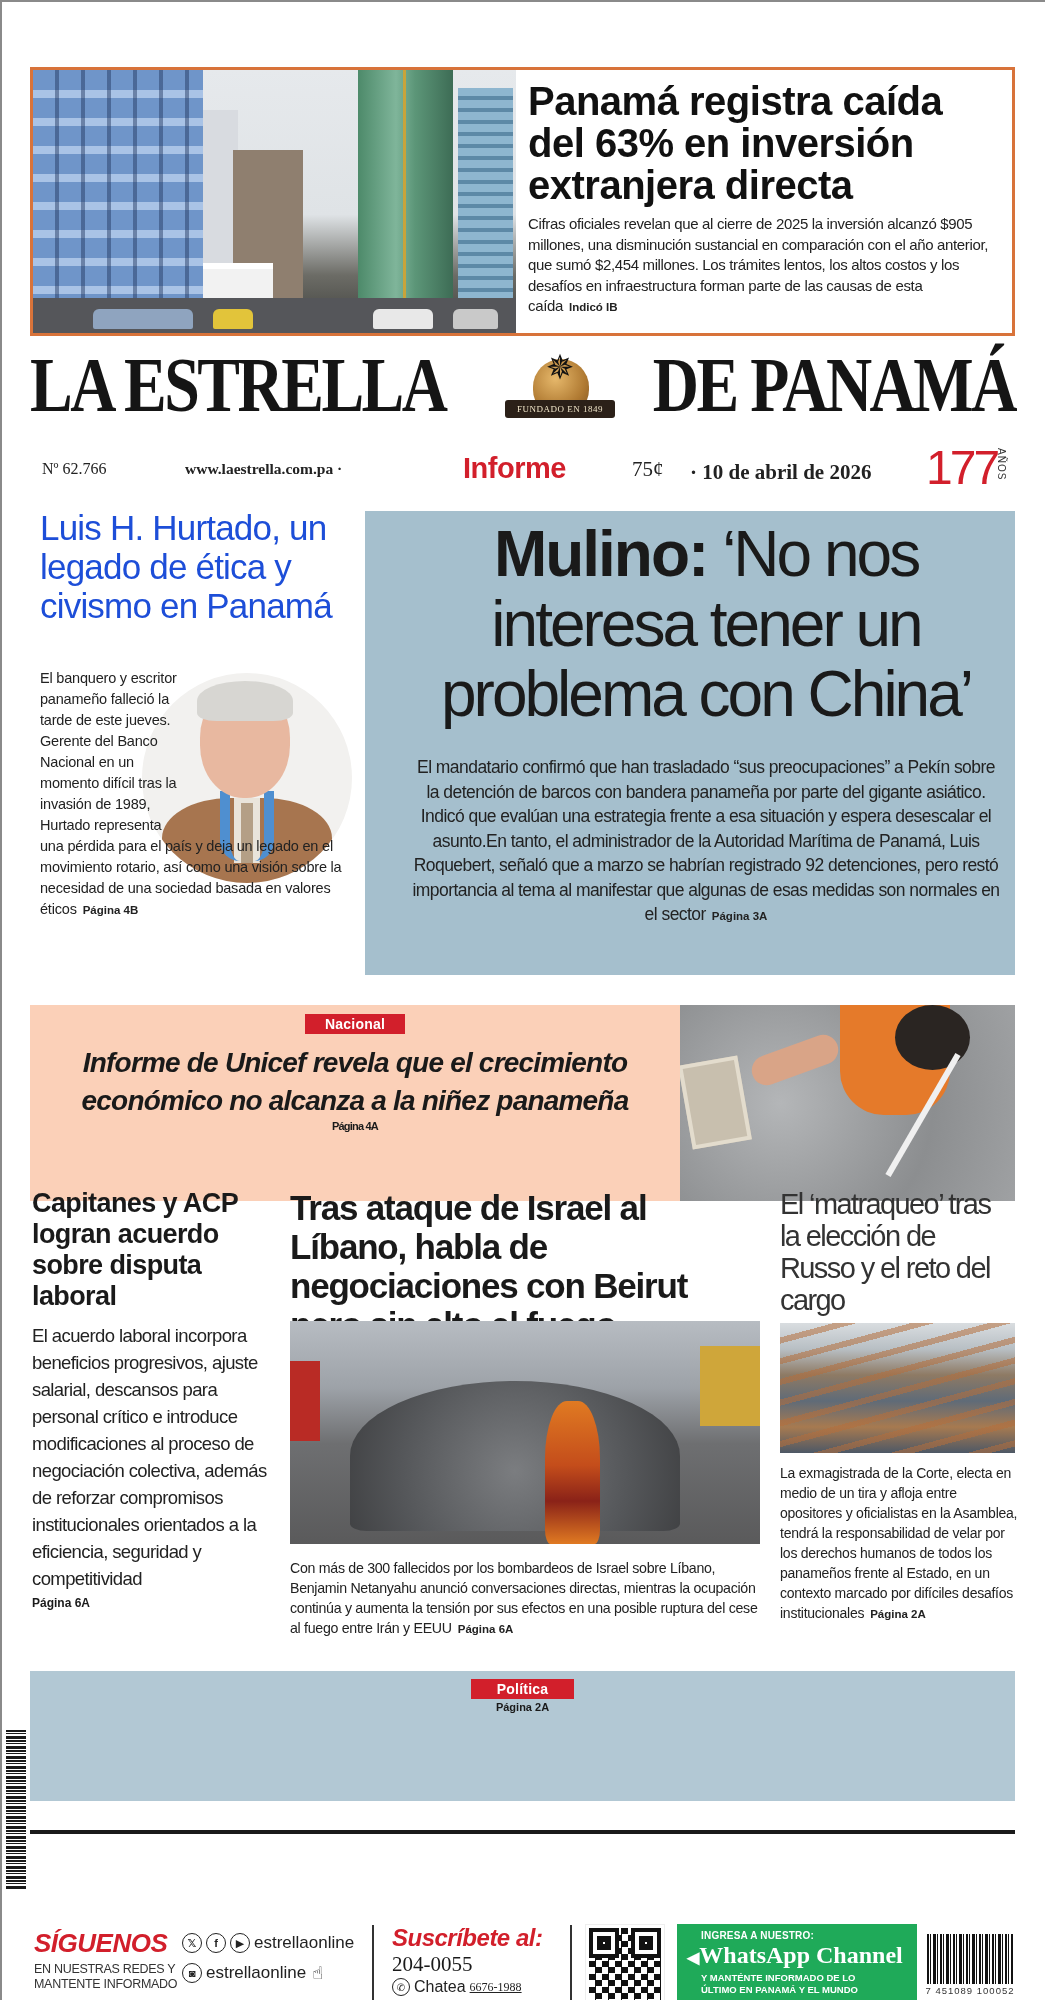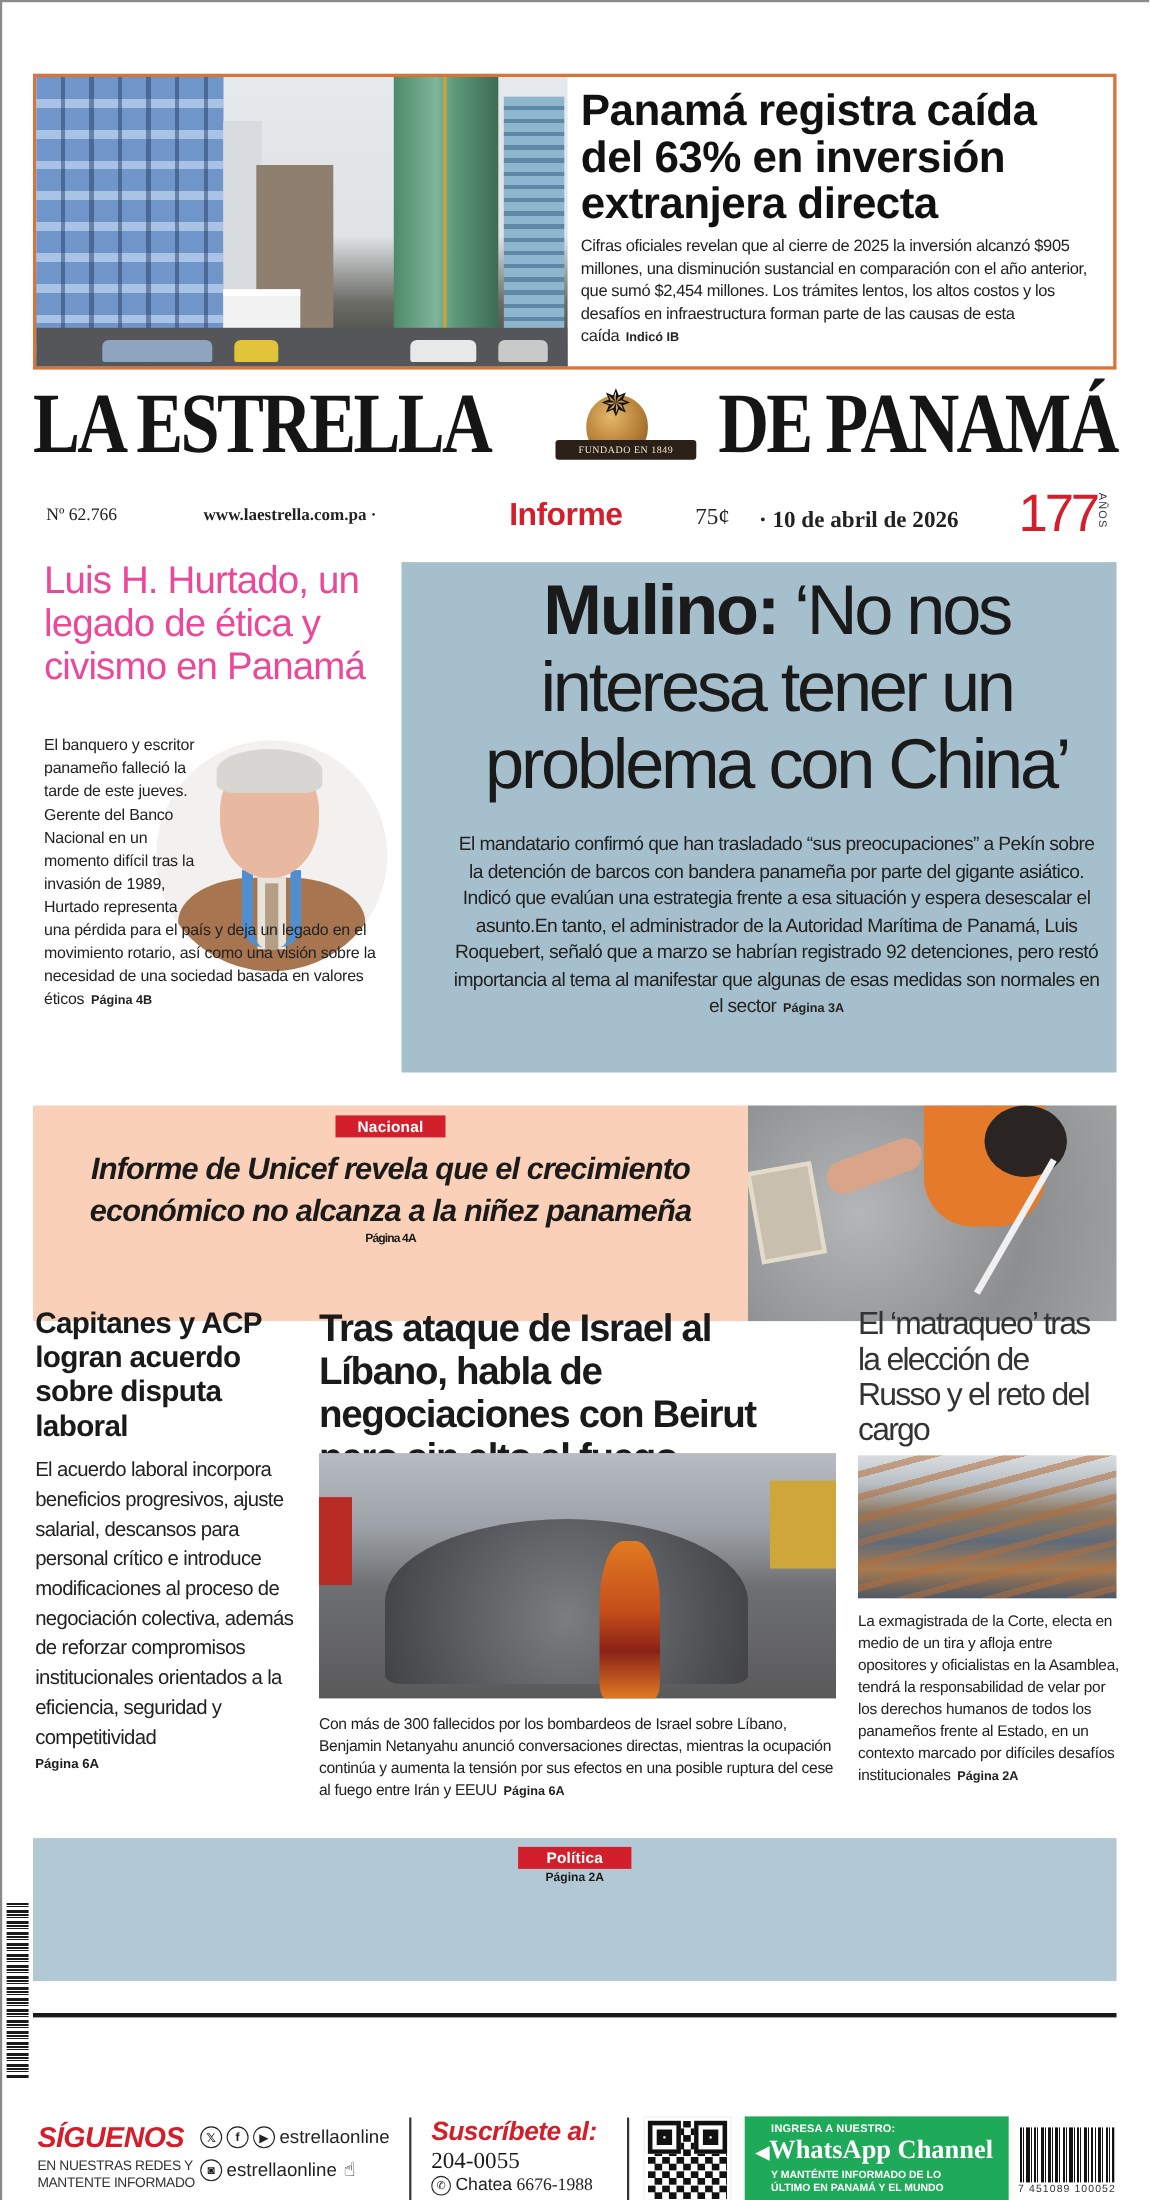--- a/index.html
+++ b/index.html
@@ -38,37 +38,37 @@
   
   .masthead { position: absolute; left: 30px; top: 345px; width: 985px; height: 80px; display: flex; align-items: center; justify-content: space-between; }
   .mast-word { font-family: "Liberation Serif", "DejaVu Serif", serif; font-weight: bold; font-size: 78px; line-height: 80px; color: #151515; letter-spacing: -3px; transform: scaleX(0.82); transform-origin: left center; white-space: nowrap; }
   .mast-word.right { transform-origin: right center; }
   .mast-left { width: 500px; }
   .mast-right { width: 500px; text-align: right; }
   .emblem { position: absolute; left: 475px; top: 0; width: 110px; height: 80px; }
   .emblem-shield { position: absolute; left: 28px; top: 14px; width: 56px; height: 56px; border-radius: 50% 50% 45% 45%;
     background: radial-gradient(circle at 40% 35%, #e6b86b, #b07a32 60%, #7a5020); }
   .emblem-star { position: absolute; left: 40px; top: 0; width: 30px; height: 50px; color: #111; font-size: 34px; line-height: 44px; text-align: center; }
-  .emblem-ribbon { position: absolute; left: 0; top: 55px; width: 128px; height: 18px; background: #2b2018; border-radius: 3px;
+  .emblem-ribbon { position: absolute; left: 0; top: 55px; width: 110px; height: 18px; background: #2b2018; border-radius: 3px;
     color: #efe4c8; font-family: "Liberation Serif", serif; font-size: 9px; line-height: 18px; text-align: center; letter-spacing: .5px; }
 
   
   .dateline { position: absolute; left: 30px; top: 448px; width: 985px; height: 40px; }
   .dl { position: absolute; top: 12px; font-family: "Liberation Serif", serif; font-size: 16px; color: #222; }
   .dl-num { left: 12px; }
   .dl-web { left: 155px; font-weight: bold; font-size: 15.5px; }
   .dl-day { left: 433px; top: 4px; font-family: "Liberation Sans", sans-serif; font-weight: bold; font-size: 29px; color: #d21f2b; letter-spacing: -0.5px; }
   .dl-price { left: 602px; font-size: 21px; top: 9px; }
   .dl-date { left: 660px; font-weight: bold; font-size: 21px; }
   .dl-years { left: 896px; top: -4px; font-size: 48px; color: #d21f2b; font-family: "Liberation Sans", sans-serif; letter-spacing: -3px; line-height: 48px; }
   .dl-anos { position: absolute; left: 966px; top: 0; font-size: 10px; color: #333; writing-mode: vertical-rl; letter-spacing: 1px; }
 
   
   .hurtado { position: absolute; left: 40px; top: 508px; width: 315px; height: 460px; }
-  .hurtado-title { font-size: 35px; line-height: 39px; font-weight: normal; color: #ec4899; letter-spacing: -0.8px; }
+  .hurtado-title { font-size: 35px; line-height: 39px; font-weight: normal; color: #1d4ed8; letter-spacing: -0.8px; }
   .hurtado-portrait { position: absolute; left: 102px; top: 165px; width: 210px; height: 210px; border-radius: 50%; background: #f2f1ef; overflow: hidden; }
   .hp-head { position: absolute; left: 58px; top: 15px; width: 90px; height: 110px; border-radius: 45% 45% 48% 48%; background: #e8b8a0; }
   .hp-hair { position: absolute; left: 55px; top: 8px; width: 96px; height: 40px; border-radius: 50% 50% 20% 20%; background: #d7d6d2; }
   .hp-body { position: absolute; left: 20px; top: 125px; width: 170px; height: 100px; border-radius: 40% 40% 0 0; background: #a7754f; }
   .hp-ribbon { position: absolute; left: 78px; top: 118px; width: 54px; height: 70px; border-left: 10px solid #4f8fd0; border-right: 10px solid #4f8fd0; border-radius: 0 0 20px 20px; }
   .hp-shirt { position: absolute; left: 92px; top: 125px; width: 26px; height: 65px; background: #e9e4db; }
   .hp-tie { position: absolute; left: 99px; top: 130px; width: 12px; height: 60px; background: #b49f86; }
   .hurtado-body { position: absolute; left: 0; top: 160px; width: 310px; font-size: 14.5px; line-height: 21px; color: #222; letter-spacing: -0.2px; }
   .hurtado-body .narrow { width: 140px; display: block; }
 
@@ -130,21 +130,21 @@
   .siguenos { position: absolute; left: 4px; top: 8px; font-size: 26px; font-weight: bold; font-style: italic; color: #d21f2b; letter-spacing: -0.5px; }
   .sig-sub { position: absolute; left: 4px; top: 42px; font-size: 12.5px; line-height: 15px; color: #333; letter-spacing: -0.3px; }
   .social-row { position: absolute; left: 152px; top: 13px; display: flex; align-items: center; gap: 4px; font-size: 17px; color: #222; }
   .social-row.r2 { top: 42px; }
   .soc-icon { width: 20px; height: 20px; border: 1.5px solid #222; border-radius: 50%; display: inline-flex; align-items: center; justify-content: center; font-size: 11px; font-weight: bold; color: #222; }
   .pointer { font-size: 18px; margin-left: 2px; }
   .vsep { position: absolute; top: 5px; width: 1.5px; height: 80px; background: #333; }
   .suscribete { position: absolute; left: 362px; top: 4px; font-size: 24px; font-weight: bold; font-style: italic; color: #d21f2b; letter-spacing: -0.5px; }
   .sus-phone { position: absolute; left: 362px; top: 32px; font-family: "Liberation Serif", serif; font-size: 21px; color: #1a1a1a; }
   .sus-chat { position: absolute; left: 362px; top: 58px; font-size: 16px; color: #222; display: flex; align-items: center; gap: 4px; }
-  .sus-chat .num { font-family: "Liberation Serif", serif; font-size: 16px; }
+  .sus-chat .num { font-family: "Liberation Serif", serif; font-size: 12px; text-decoration: underline; }
   .wa-icon { width: 18px; height: 18px; border: 1.5px solid #222; border-radius: 50%; display: inline-flex; align-items: center; justify-content: center; font-size: 10px; }
   .qr { position: absolute; left: 556px; top: 5px; width: 78px; height: 78px; background:
     repeating-conic-gradient(#111 0 25%, #fff 0 50%) 0 0/13px 13px; border: 3px solid #fff; outline: 1px solid #eee; }
   .qr::before, .qr::after { content:""; position:absolute; width: 22px; height: 22px; border: 4px solid #111; background: #fff; box-shadow: inset 0 0 0 4px #fff, inset 0 0 0 10px #111; }
   .qr::before { left: 0; top: 0; }
   .qr::after { right: 0; top: 0; }
   .wa-channel { position: absolute; left: 647px; top: 4px; width: 240px; height: 82px; background: #1faa59; color: #fff; padding: 6px 8px 0 24px; }
   .wa-small { font-size: 10px; font-weight: bold; letter-spacing: .2px; }
   .wa-big { font-family: "Liberation Serif", serif; font-size: 24px; font-weight: bold; line-height: 28px; margin-left: -14px; white-space: nowrap; }
   .wa-big .arrow { font-size: 16px; }

